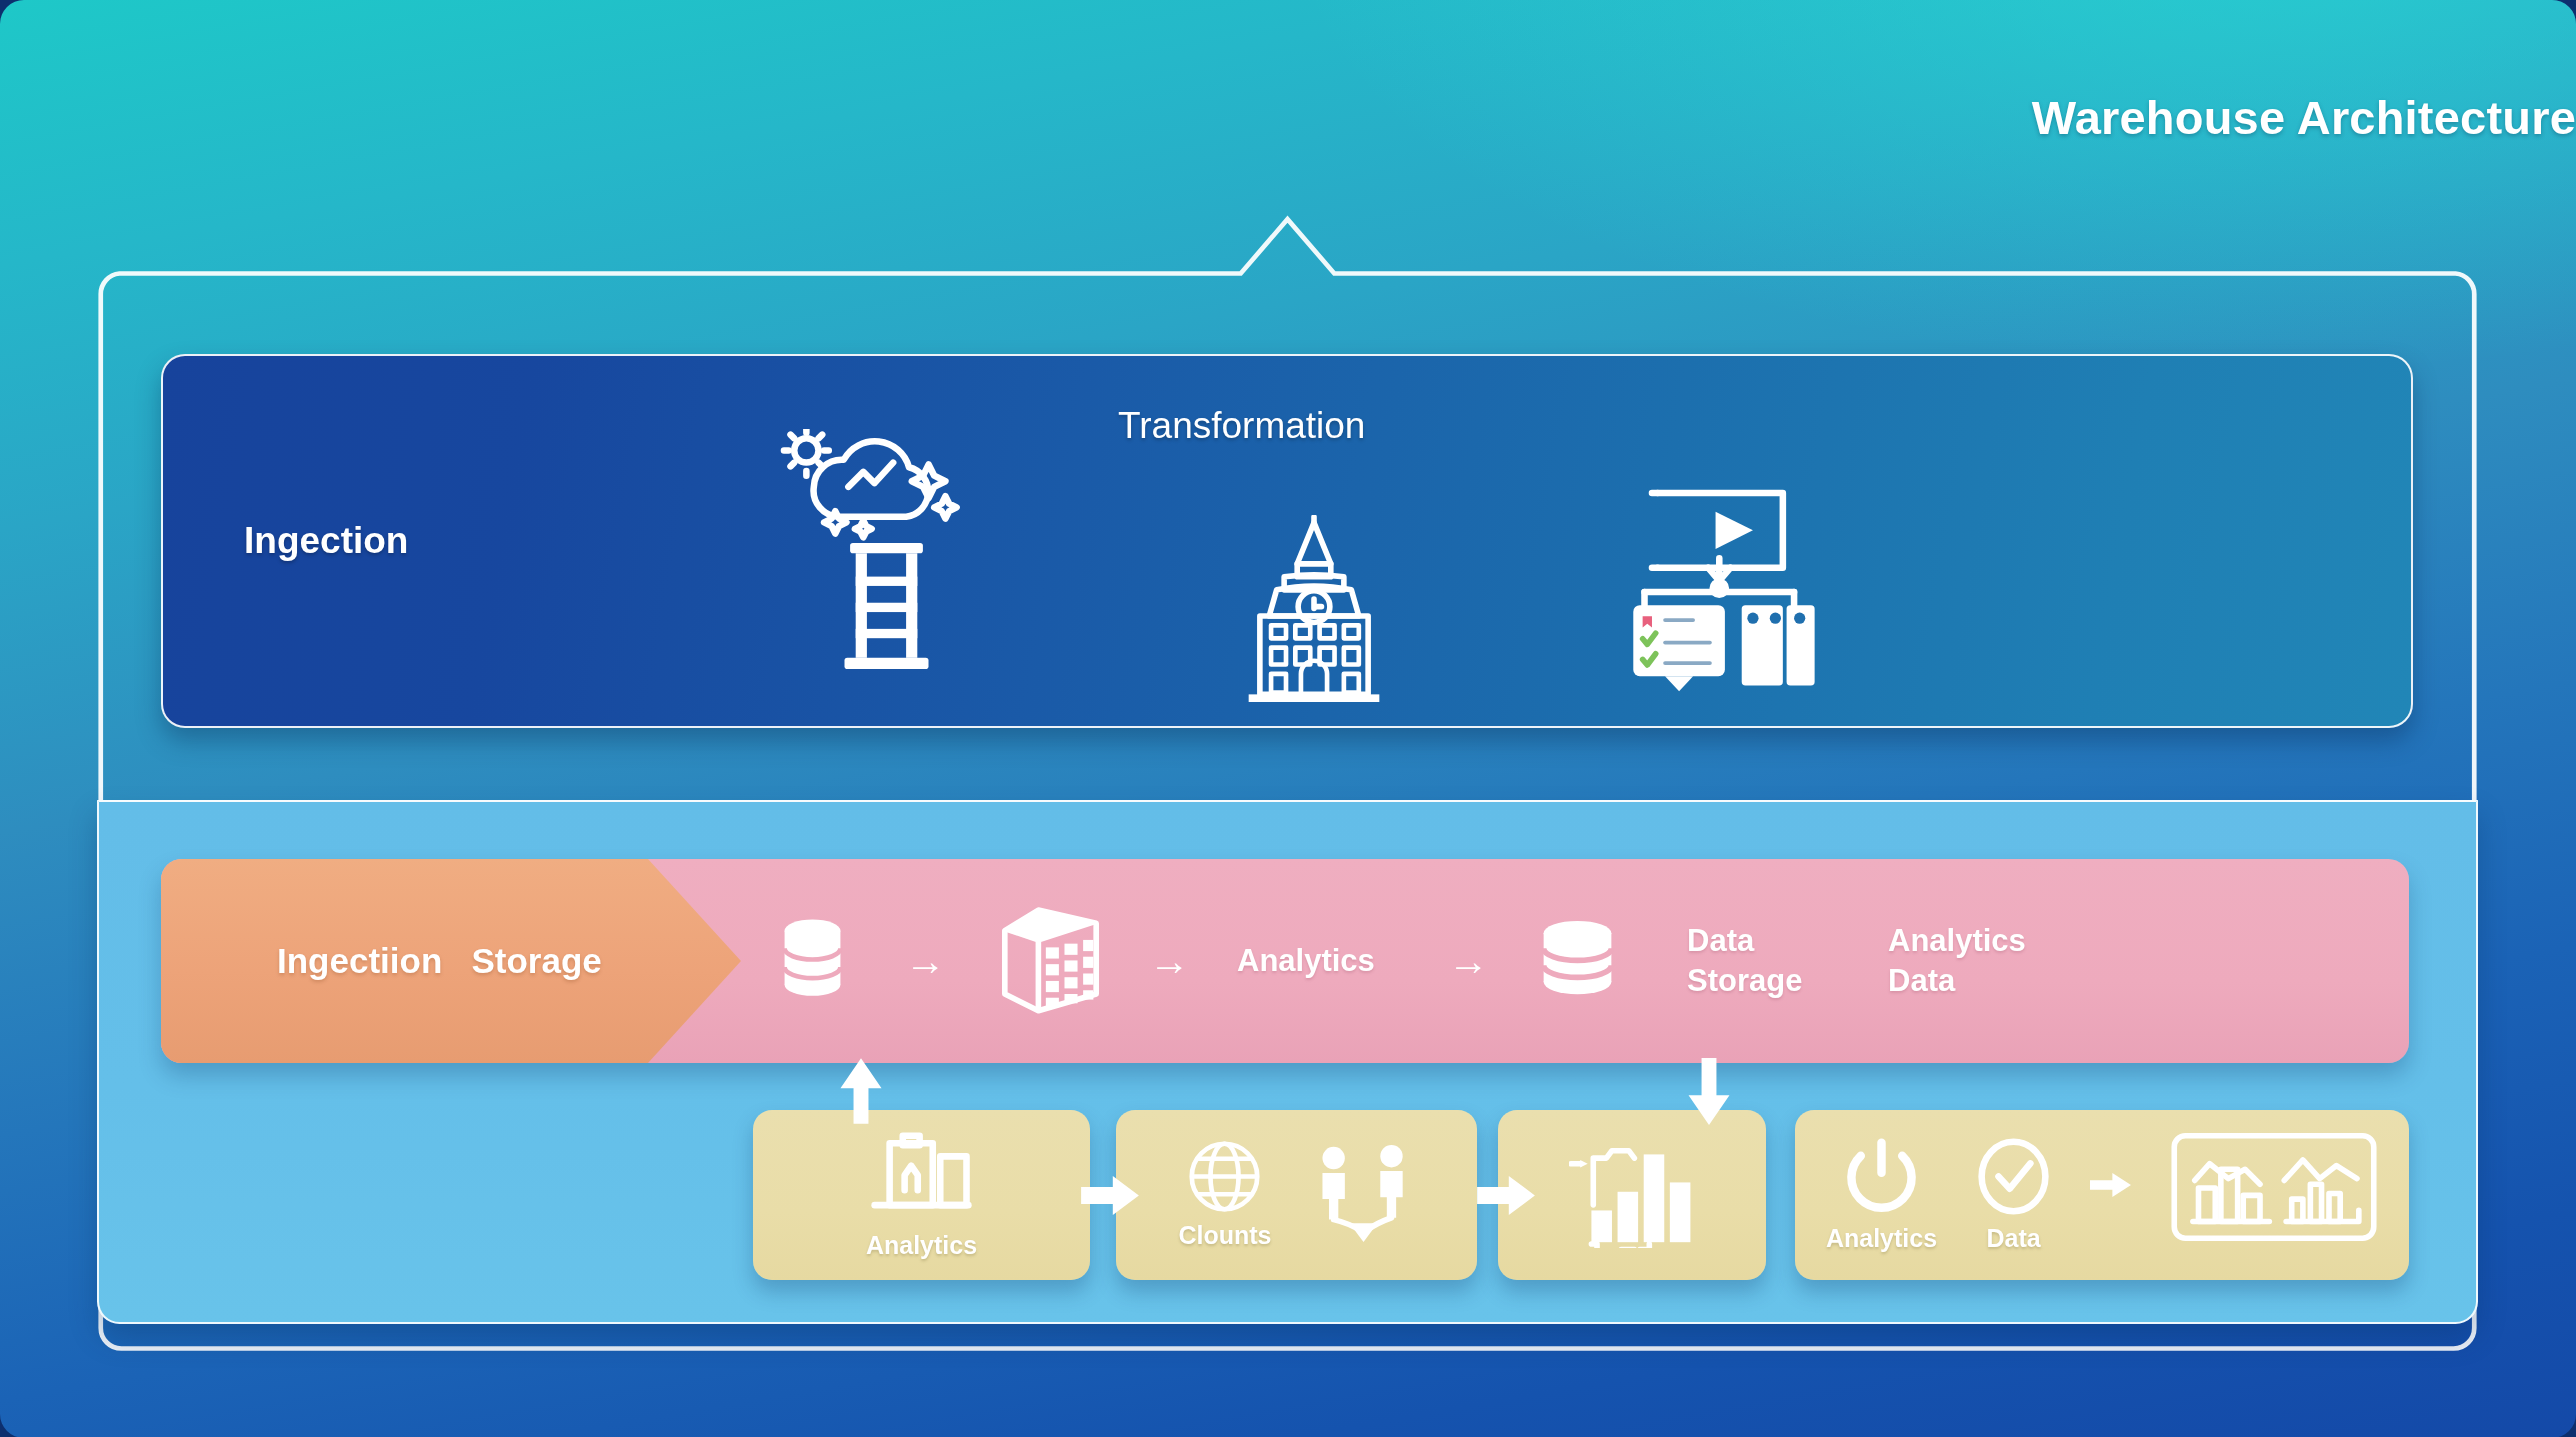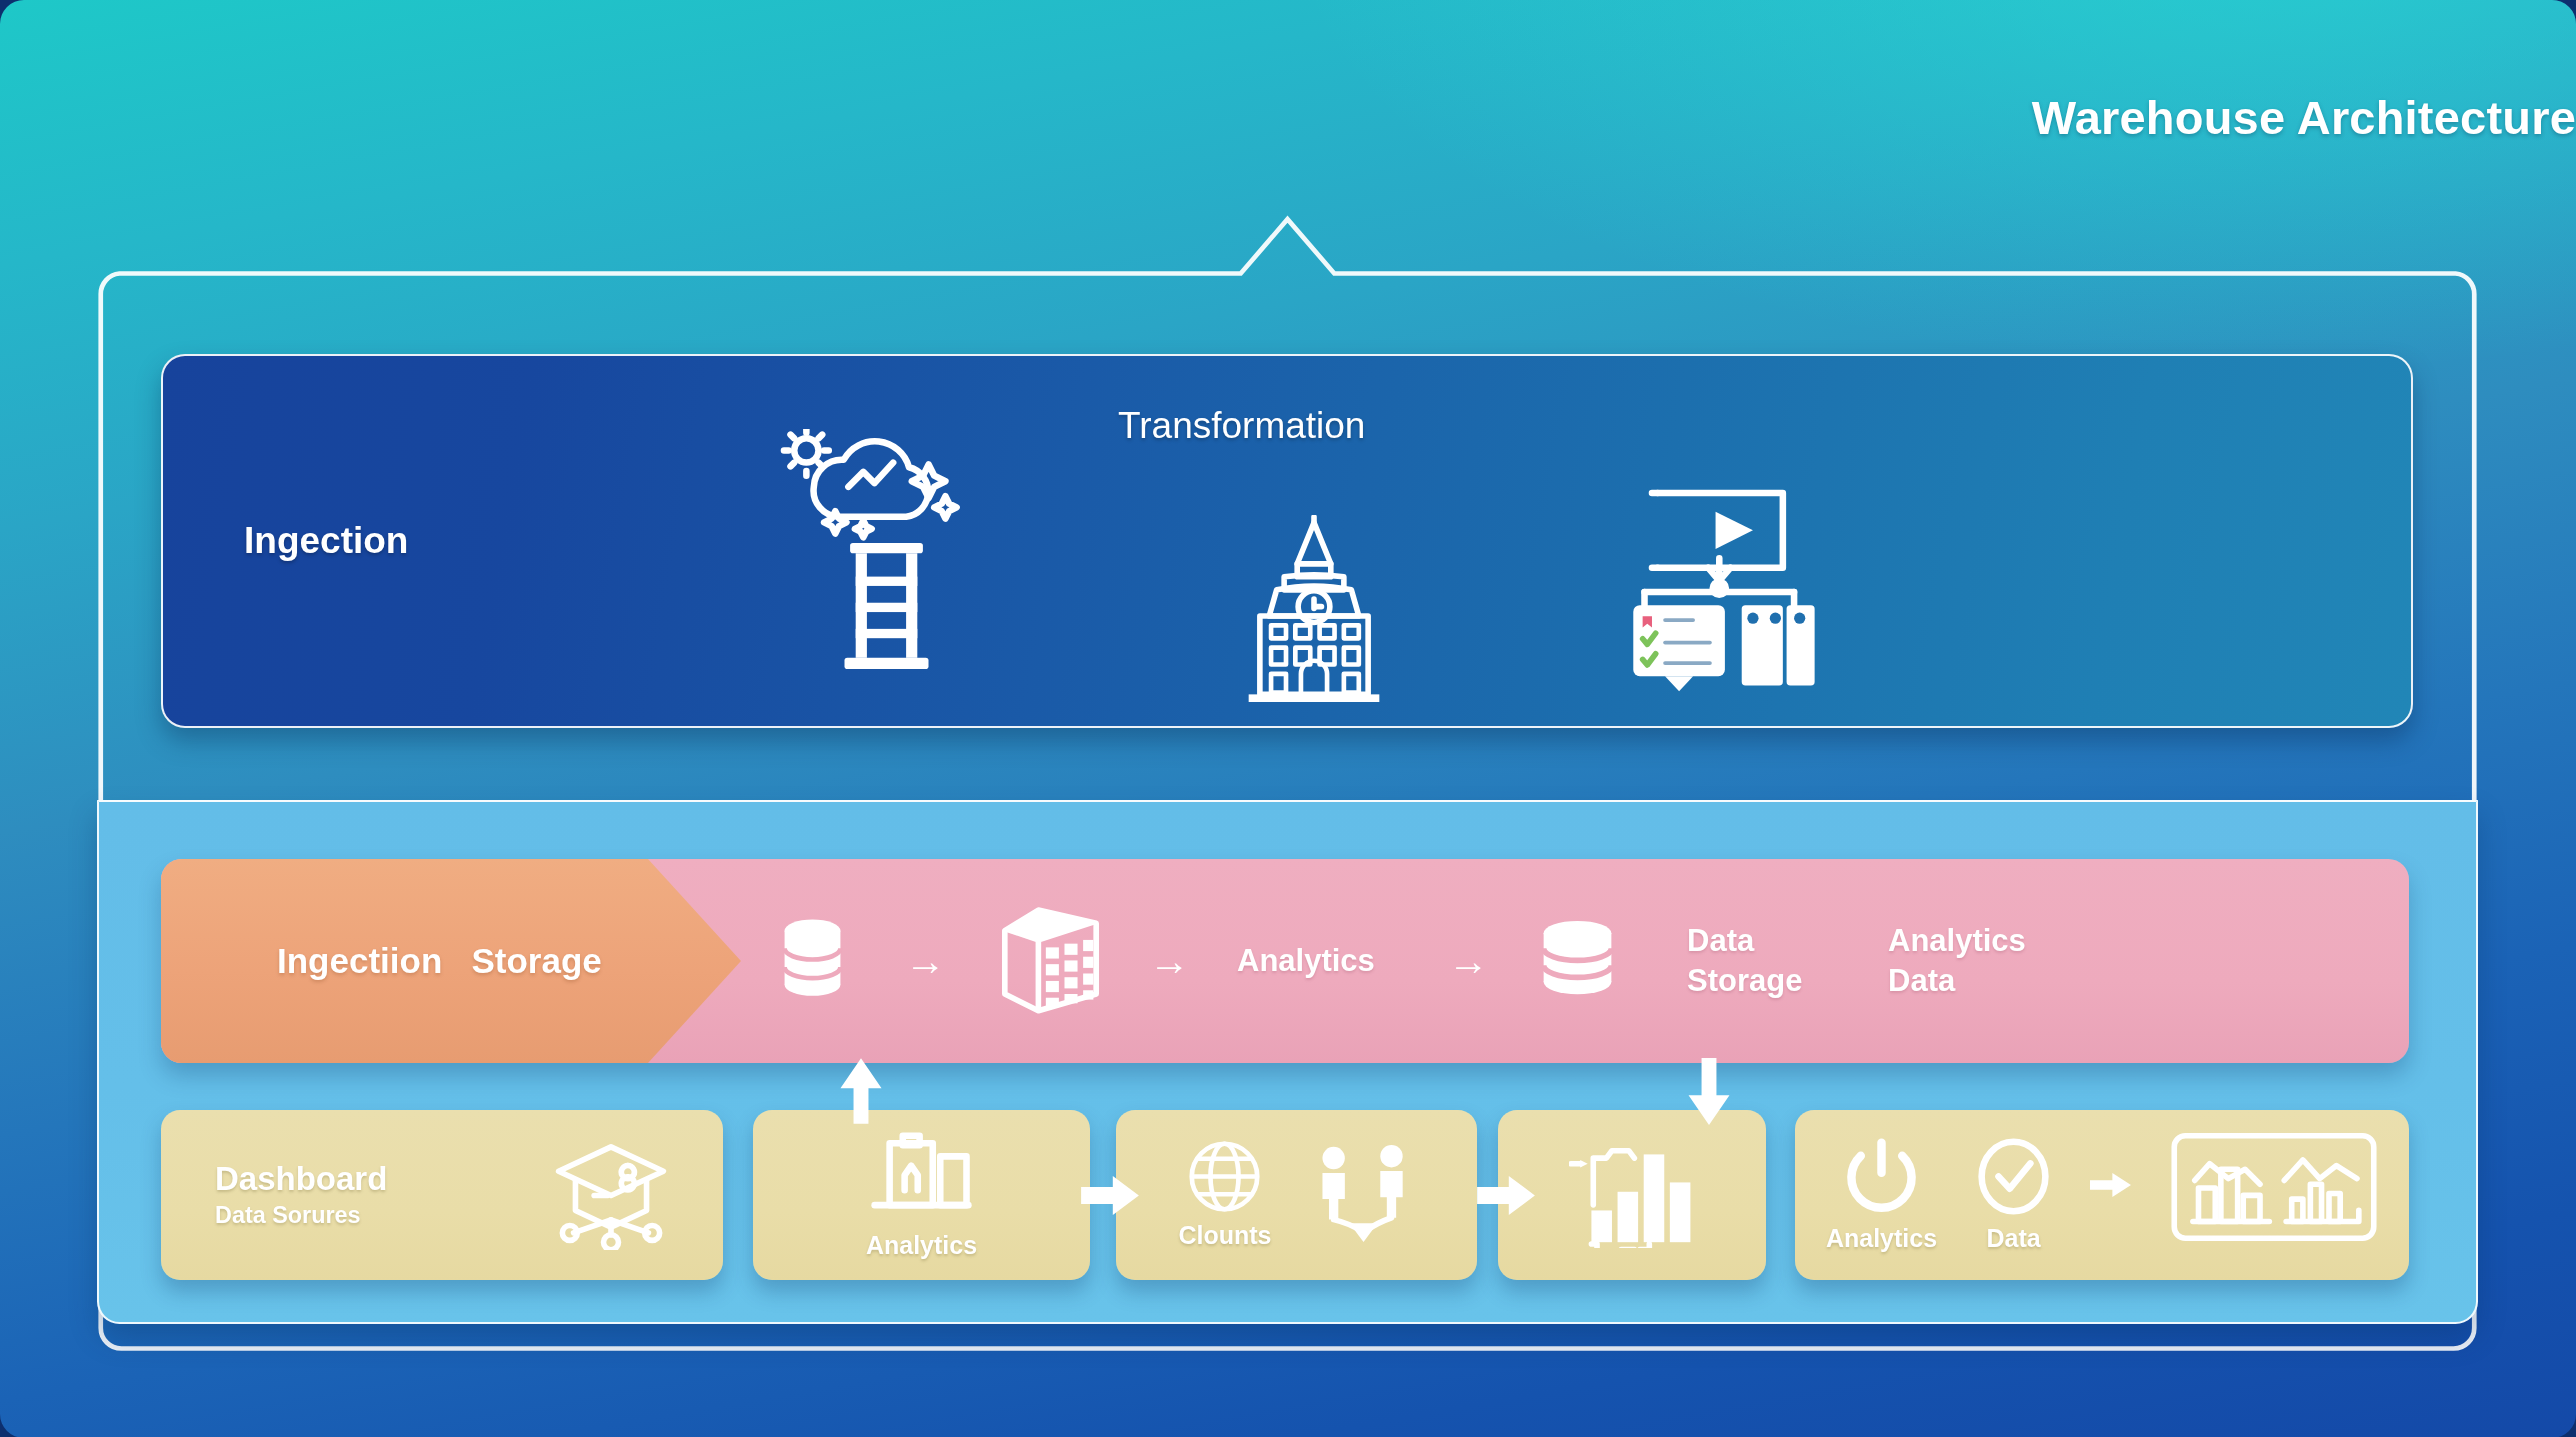--- a/index.html
+++ b/index.html
@@ -419,43 +419,20 @@
       <path d="M62 22 L34 1 L34 13 L0 13 L0 31 L34 31 L34 43 Z" fill="#ffffff"></path>
     </svg>
   </div>
 
   <div class="h-arrow" style="left:1477px; top:1175px;">
     <svg width="58" height="41" viewBox="0 0 62 44">
       <path d="M62 22 L34 1 L34 13 L0 13 L0 31 L34 31 L34 43 Z" fill="#ffffff"></path>
     </svg>
   </div>
 
-  <div class="card" style="left:161px; width:562px;">
-    <div class="card-inner" style="justify-content:space-between; padding:0 54px;">
-      <div class="card-text-block">
-        <div class="card-title">Dashboard</div>
-        <div class="card-sub">Data Sorures</div>
-      </div>
-      <div class="card-icon">
-        <svg width="116" height="109" viewBox="0 0 124 116">
-          <g fill="none" stroke="#ffffff" stroke-width="6" stroke-linejoin="round" stroke-linecap="round">
-            <path d="M62 6 L118 32 L62 58 L6 32 Z"></path>
-            <path d="M24 42 L24 74 L62 92 L100 74 L100 42"></path>
-            <path d="M44 58 h14"></path>
-            <path d="M80 26 a7 7 0 1 0 0.01 0 M80 38 a7 7 0 1 0 0.01 0"></path>
-            <path d="M22 98 L62 84 L102 98"></path>
-            <circle cx="18" cy="98" r="8"></circle>
-            <circle cx="106" cy="98" r="8"></circle>
-            <circle cx="62" cy="108" r="8"></circle>
-            <path d="M62 84 v16"></path>
-          </g>
-        </svg>
-      </div>
-    </div>
-  </div>
 
   <div class="card" style="left:753px; width:337px;">
     <div class="card-inner">
       <div class="icon-with-label">
         <div class="card-icon">
           <svg width="105" height="94" viewBox="0 0 112 100">
             <g fill="none" stroke="#ffffff" stroke-width="7" stroke-linejoin="round" stroke-linecap="round">
               <path d="M22 14 h46 v66 h-46 Z"></path>
               <path d="M36 6 h18 v10 h-18 Z"></path>
               <path d="M76 28 h28 v52 h-28 Z"></path>

